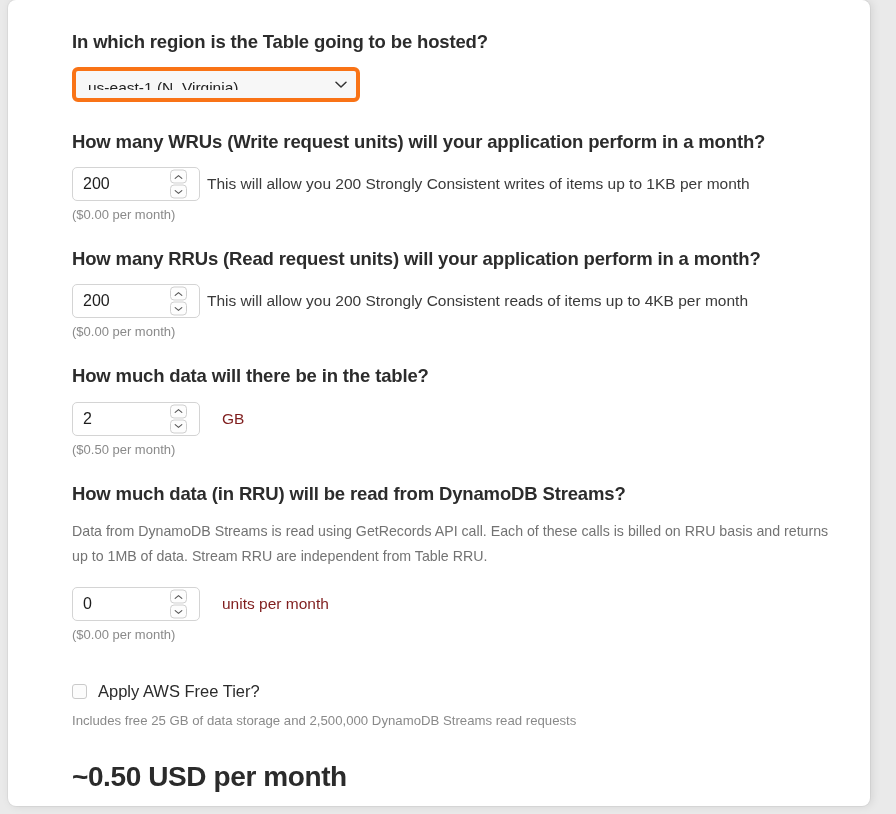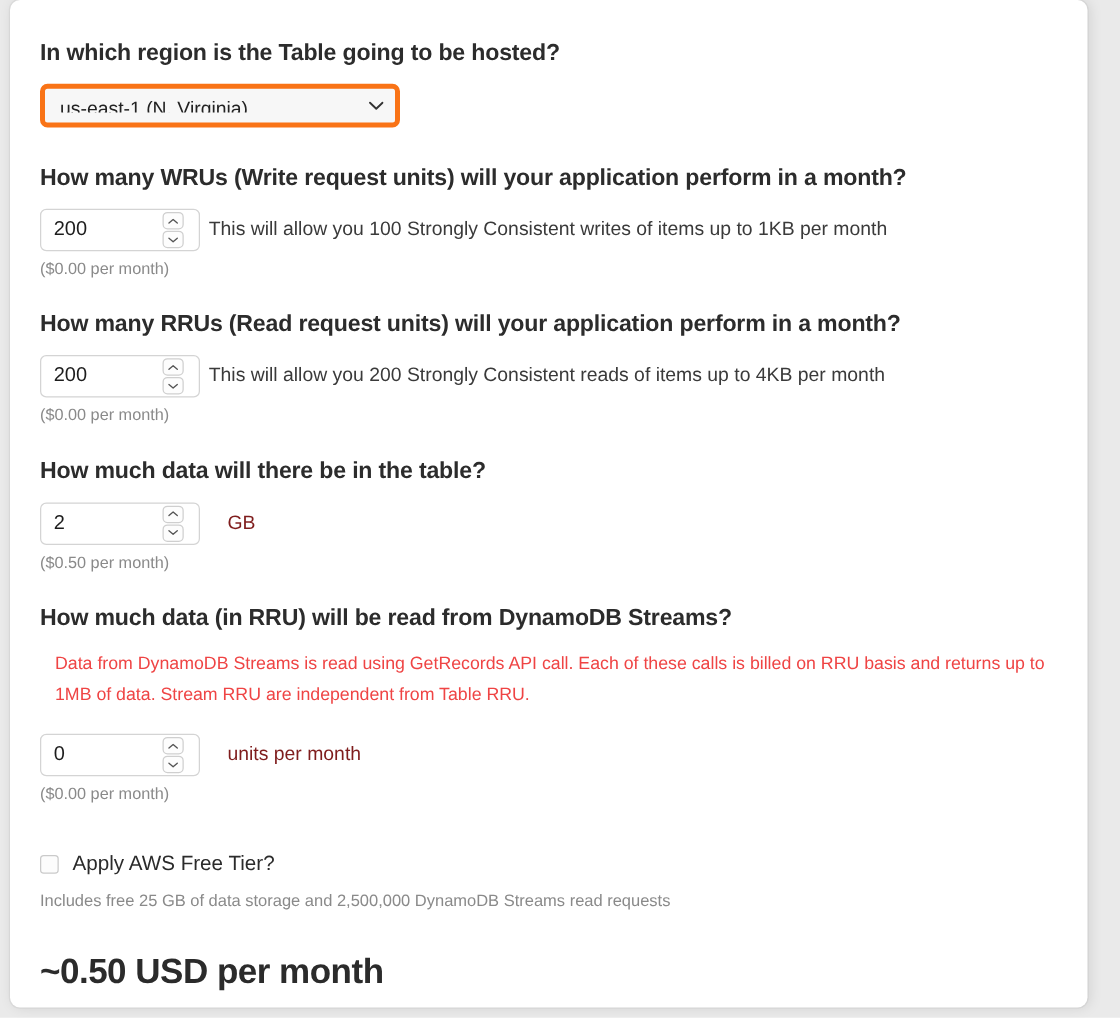--- a/index.html
+++ b/index.html
@@ -18,20 +18,21 @@
     position: absolute;
     left: 8px;
     top: 0;
     width: 862px;
     height: 806px;
     background: #ffffff;
     border-radius: 8px 8px 8px 8px;
     box-shadow: 0 0 0 1px rgba(0,0,0,0.045), 2px 0 10px rgba(0,0,0,0.10);
     box-sizing: border-box;
     overflow: hidden;
+    padding-left: 40px;
   }
   .inner {
     padding: 30px 24px 0 24px;
   }
 
   h2.q {
     font-size: 18.5px;
     font-weight: bold;
     color: #2c2c2c;
     margin: 0 0 14px 0;
@@ -145,23 +146,23 @@
   }
   .price-note {
     font-size: 13px;
     color: #8a8a8a;
     margin-top: 6px;
   }
 
   
   p.desc {
     font-size: 14.2px;
-    color: #ef4444;
+    color: #737373;
     line-height: 1.78;
-    margin: 0 0 18px 12px;
+    margin: 0 0 18px 0;
     max-width: 805px;
   }
 
   
   .check-row {
     display: flex;
     align-items: center;
     margin-top: 40px;
   }
   input.cbx {
@@ -233,21 +234,21 @@
                   <path d="M1 4.7 L5 1.3 L9 4.7" fill="none" stroke="#555" stroke-width="1.3" stroke-linecap="round" stroke-linejoin="round"></path>
                 </svg>
               </button>
             <button>
                 <svg viewBox="0 0 10 6" width="9" height="5">
                   <path d="M1 1.3 L5 4.7 L9 1.3" fill="none" stroke="#555" stroke-width="1.3" stroke-linecap="round" stroke-linejoin="round"></path>
                 </svg>
               </button>
           </span>
         </span>
-        <span class="inline-note">This will allow you 100 Strongly Consistent writes of items up to 1KB per month</span>
+        <span class="inline-note">This will allow you 200 Strongly Consistent writes of items up to 1KB per month</span>
       </div>
       <div class="price-note">($0.00 per month)</div>
     </div>
 
     <div class="block">
       <h2 class="q">How many RRUs (Read request units) will your application perform in a month?</h2>
       <div class="inp-row">
         <span class="num-wrap">
           <input class="num" type="text" value="200" style="">
           <span class="spin">

